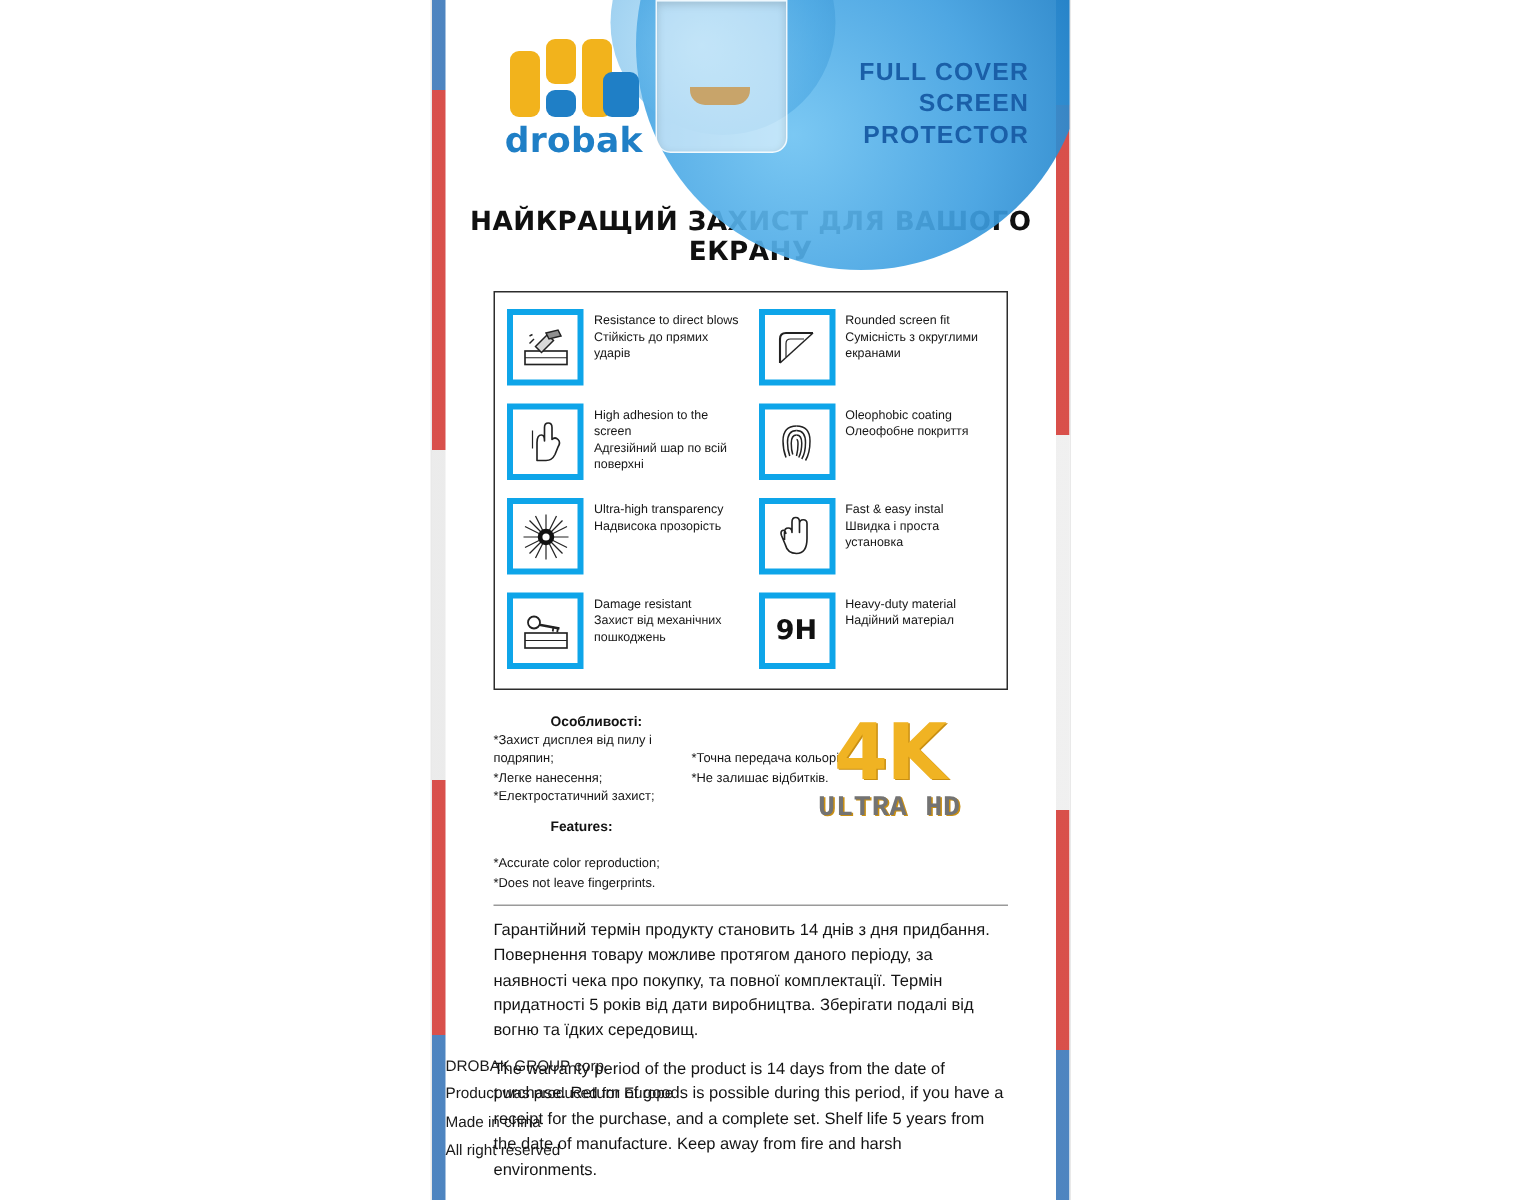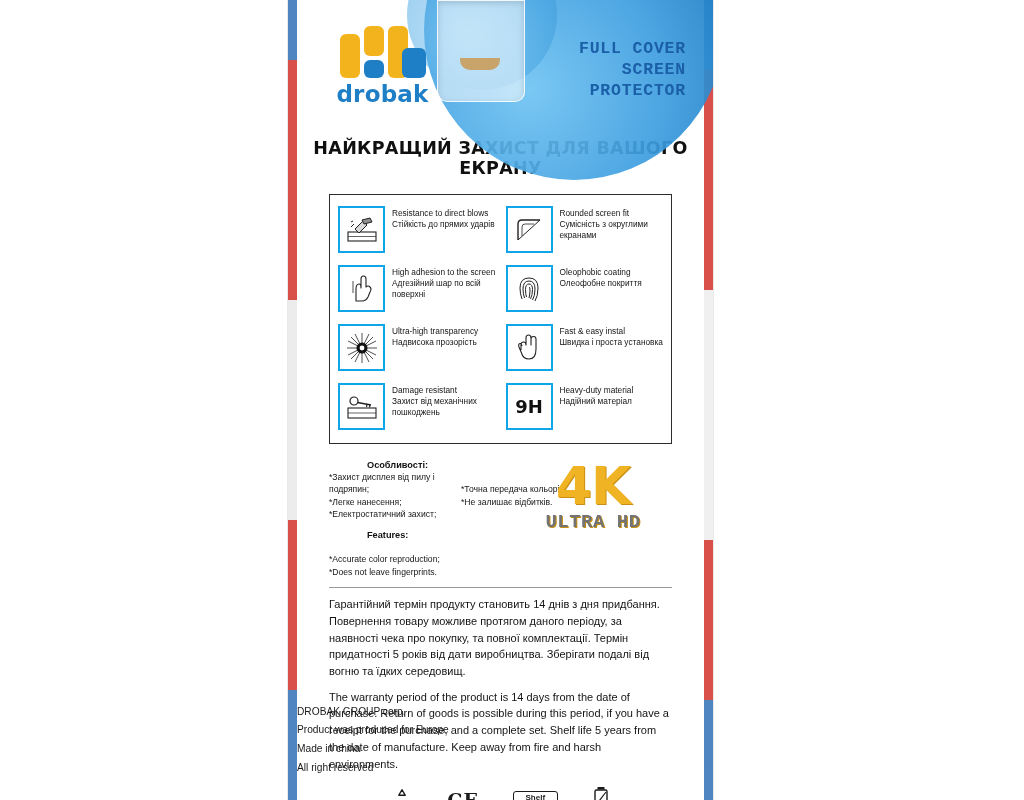--- a/index.html
+++ b/index.html
@@ -143,21 +143,21 @@
   .fullcover {
     position: absolute;
     right: 18px;
     top: 38px;
     text-align: right;
     color: #1a5fa8;
     font-weight: bold;
     font-size: 16.5px;
     line-height: 1.28;
     letter-spacing: .8px;
-    font-family: Liberation Mono, monospace;
+    font-family: Liberation Sans, sans-serif;
   }
 
   
   .headline {
     text-align: center;
     font-size: 17.5px;
     font-weight: bold;
     color: #101010;
     letter-spacing: .3px;
     margin: 18px 0 12px;
@@ -179,21 +179,21 @@
   .cell {
     display: flex;
     align-items: flex-start;
     gap: 7px;
     padding: 3px 2px;
   }
   .ibox {
     flex: 0 0 auto;
     width: 43px;
     height: 43px;
-    border: 2px solid #0ea5e9;
+    border: 4px solid #0ea5e9;
     display: flex;
     align-items: center;
     justify-content: center;
     background: #fff;
   }
   .ibox svg { display: block; }
   .ctext {
     font-size: 8.3px;
     line-height: 1.32;
     color: #151515;

